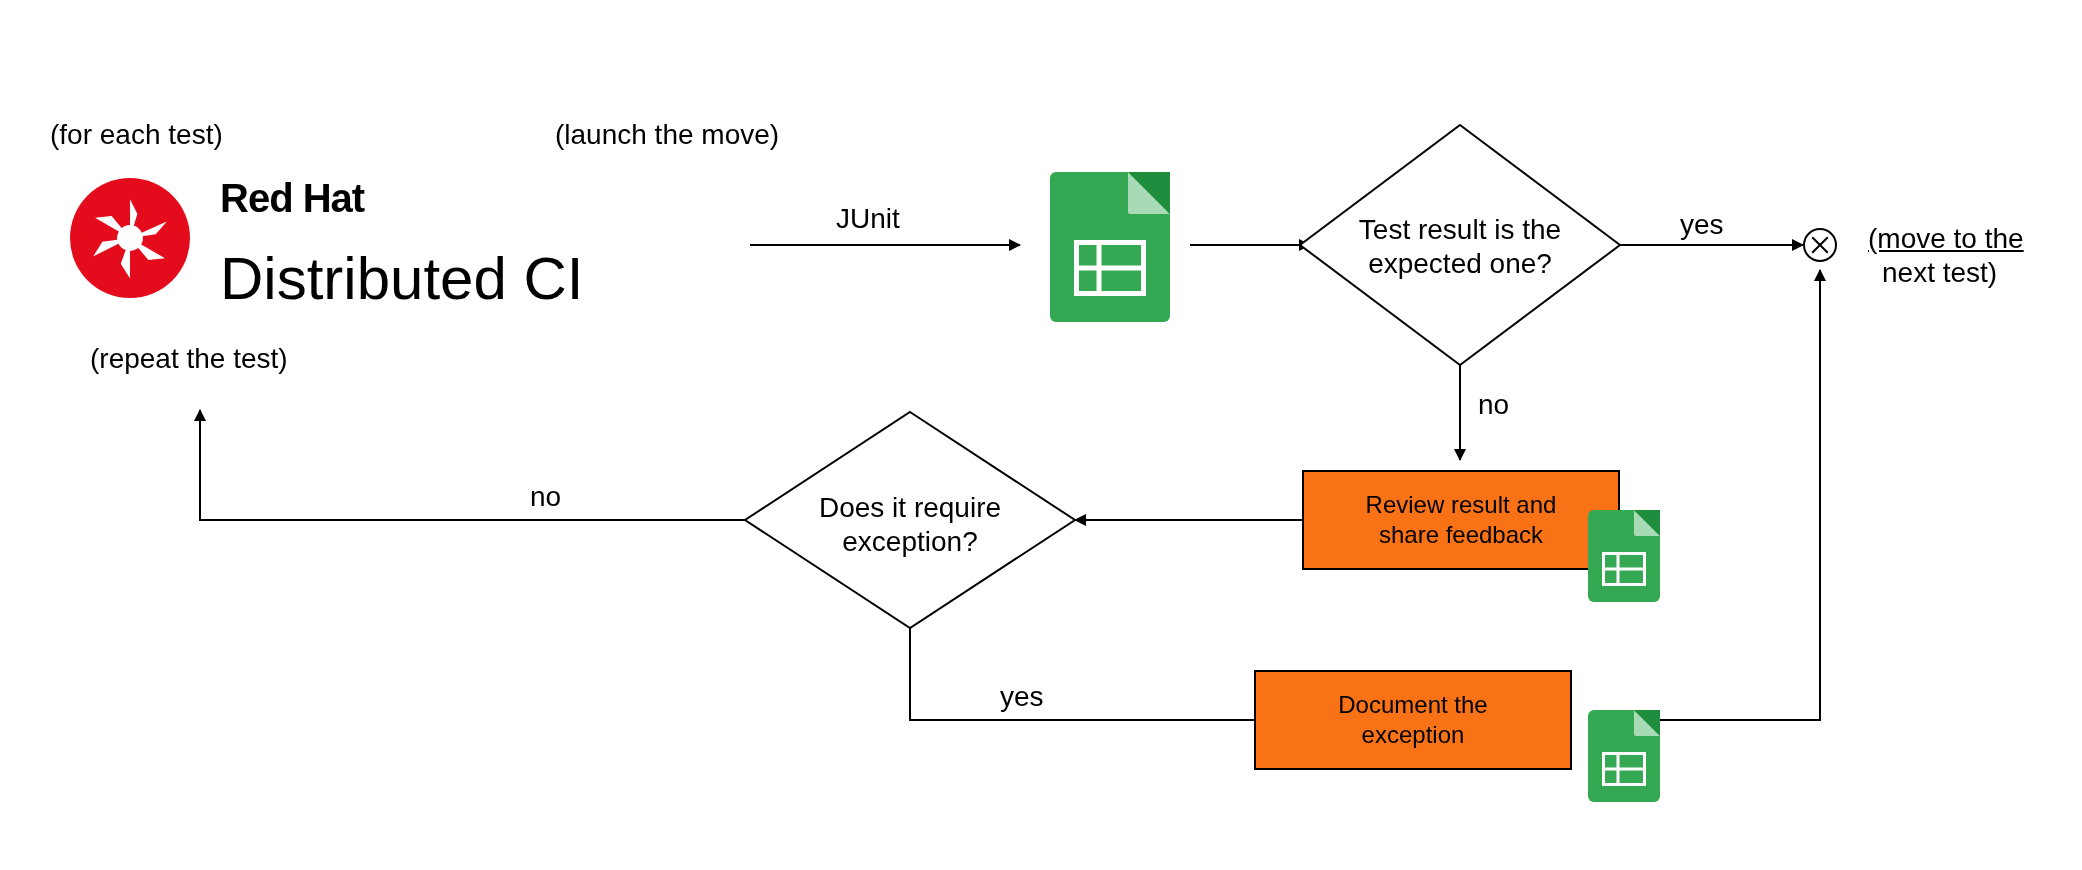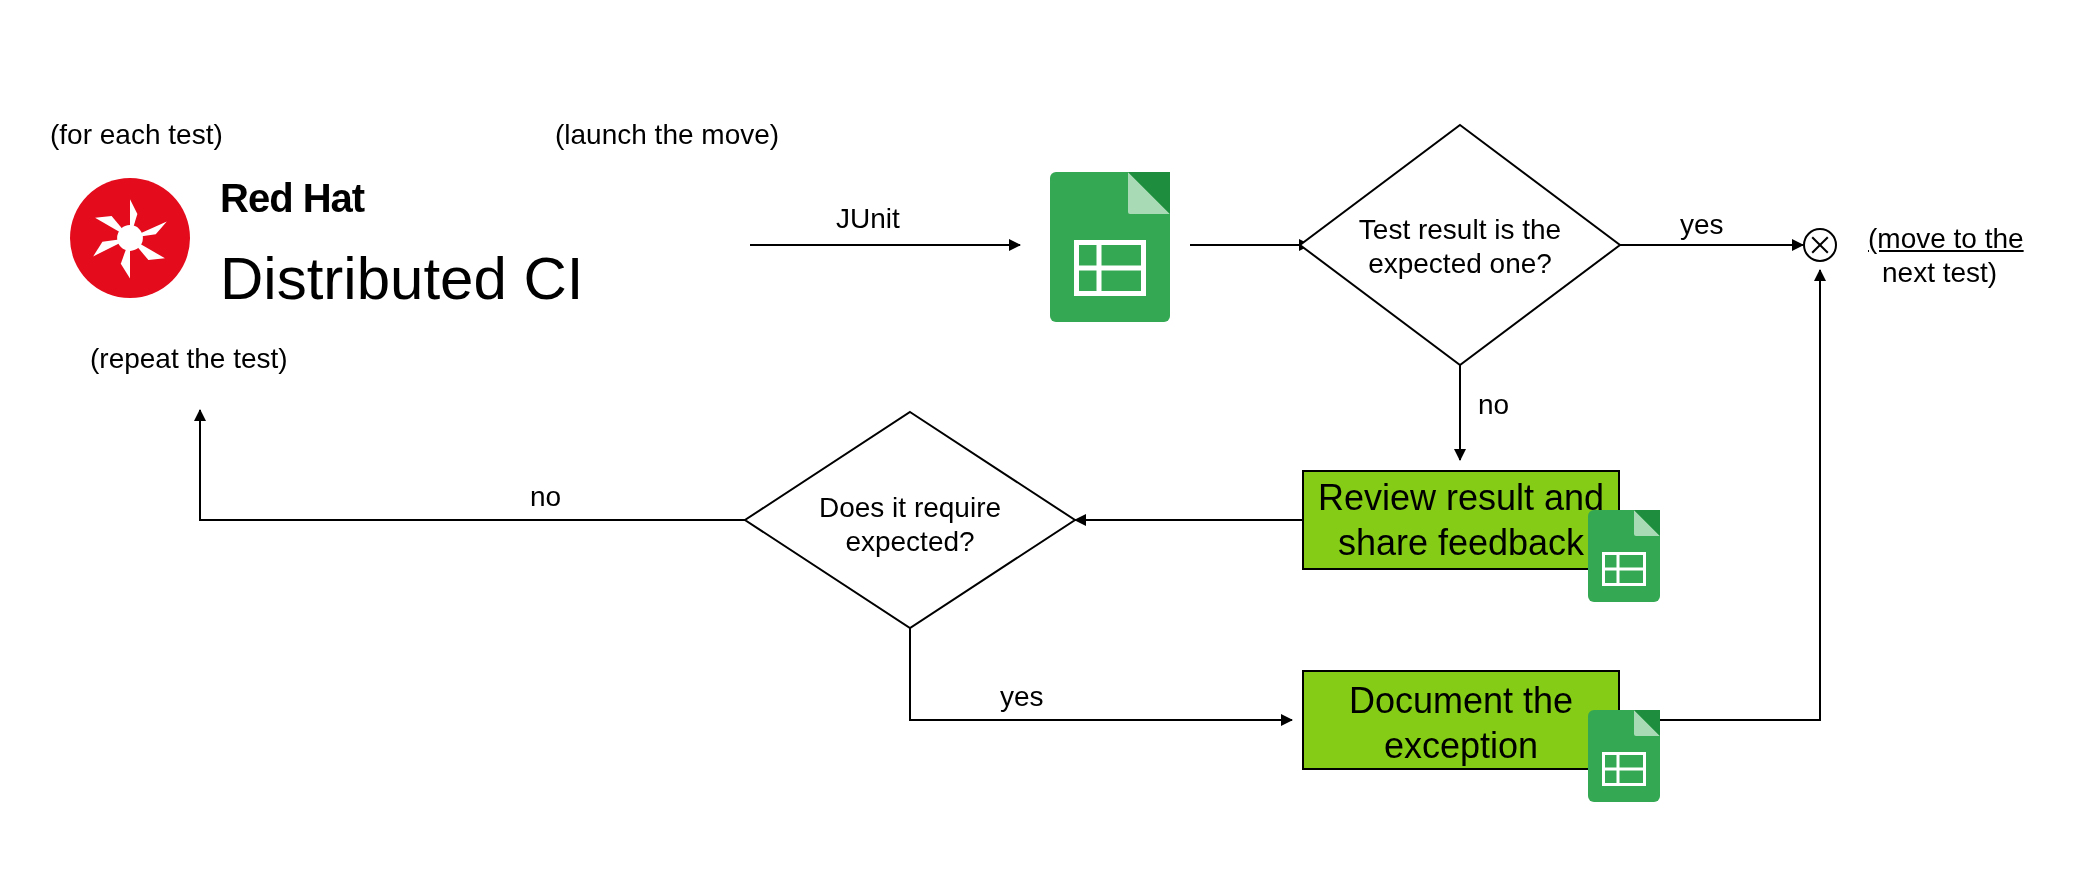--- a/index.html
+++ b/index.html
@@ -135,28 +135,28 @@
     left: 14px; top: 42px;
     width: 44px; height: 34px;
     border-width: 3px;
   }
   .sheets-icon.small .grid::before { height: 3px; }
   .sheets-icon.small .grid::after  { width: 3px; }
 
   
   .proc-rect {
     position: absolute;
-    background: #84cc16;
+    background: #f97316;
     border: 2px solid #000000;
     box-sizing: border-box;
     display: flex;
     align-items: center;
     justify-content: center;
     text-align: center;
-    font-size: 36px;
+    font-size: 24px;
     line-height: 1.25;
   }
   
   svg.connectors {
     position: absolute;
     left: 0; top: 0;
     width: 2082px;
     height: 870px;
     overflow: visible;
   }
@@ -261,27 +261,27 @@
     </div>
   </div>
   <div class="sheets-icon small" style="left:1588px; top:510px;">
     <div class="body"></div>
       <div class="fold2"></div>
       <div class="fold"></div>
       <div class="grid"></div>
   </div>
 
   <div class="node-text" style="left:805px; top:490px; width:210px;">Does it require</div>
-  <div class="node-text" style="left:805px; top:524px; width:210px;">expected?</div>
+  <div class="node-text" style="left:805px; top:524px; width:210px;">exception?</div>
 
   <div class="label" style="left:530px; top:480px;">no</div>
 
   <div class="label" style="left:1000px; top:680px;">yes</div>
 
-  <div class="proc-rect" style="left:1302px; top:670px; width:318px; height:100px;align-items:flex-end;">
+  <div class="proc-rect" style="left:1254px; top:670px; width:318px; height:100px;">
     <div>
       <div>Document the</div>
       <div>exception</div>
     </div>
   </div>
   <div class="sheets-icon small" style="left:1588px; top:710px;">
     <div class="body"></div>
       <div class="fold2"></div>
       <div class="fold"></div>
       <div class="grid"></div>

